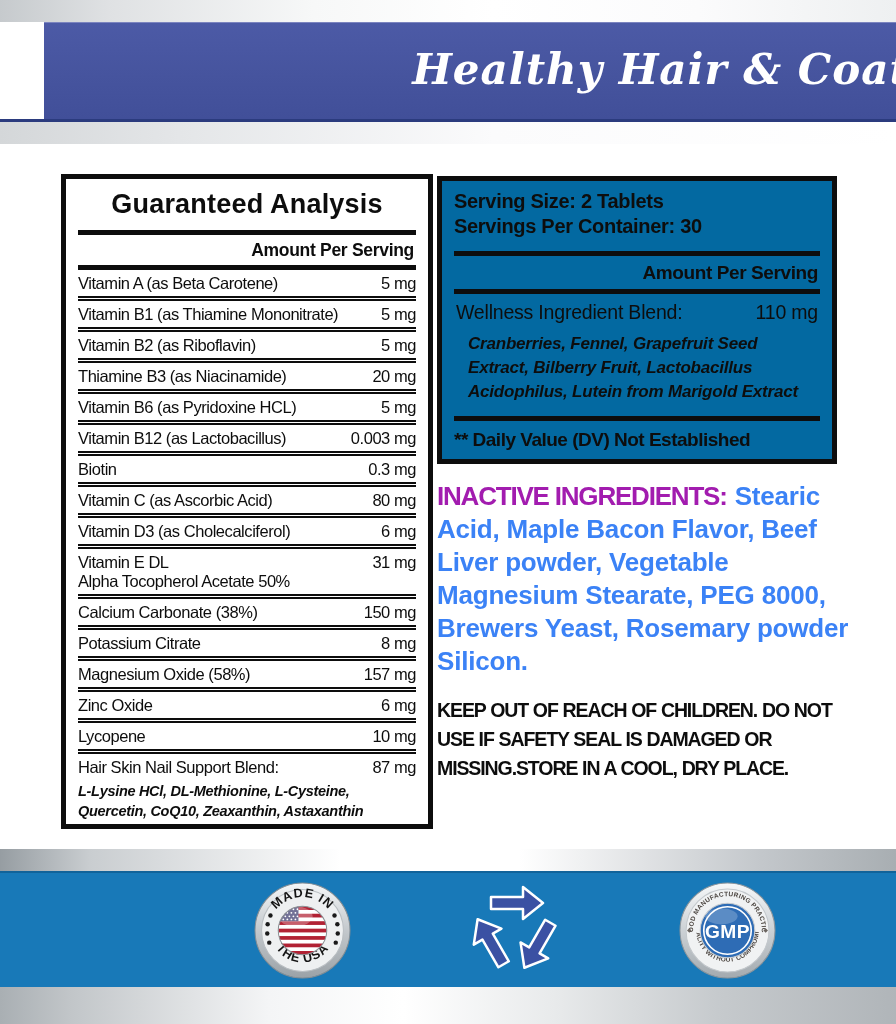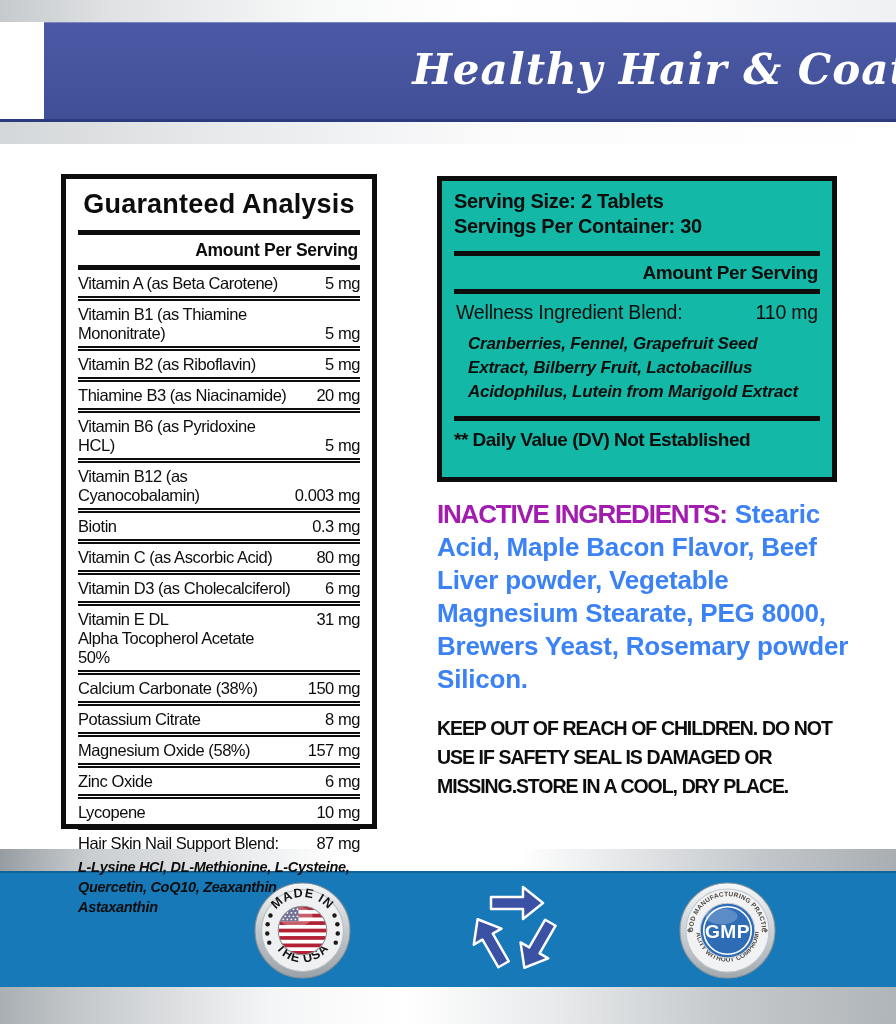--- a/index.html
+++ b/index.html
@@ -18,39 +18,39 @@
           border-top:1px solid #7b84bf;margin-left:44px;}
   .banner-title{position:absolute;top:50%;left:617px;transform:translate(-50%,-54%);
     font-family:"DejaVu Serif",serif;font-style:italic;font-weight:bold;font-size:42px;
     color:#ffffff;letter-spacing:1px;white-space:nowrap;}
   .navy-line{height:3px;background:#2b3b7e;}
 
   
   .body-white{position:relative;height:705px;background:#fff;}
 
   
-  .ga-box{position:absolute;left:61px;top:30px;width:316px;height:655px;box-sizing:border-box;
+  .ga-box{position:absolute;left:61px;top:30px;width:372px;height:655px;box-sizing:border-box;
           border:5px solid #0d0d0d;background:#fff;padding:6px 12px 8px;}
   .ga-title{margin:4px 0 10px;text-align:center;font-size:27px;font-weight:700;letter-spacing:.2px;}
   .bar{height:5px;background:#0d0d0d;}
   .ga-colhead{text-align:right;font-weight:700;font-size:17.5px;letter-spacing:-.3px;padding:5px 2px 4px;}
   .ga-row{display:flex;justify-content:space-between;align-items:flex-end;
           border-bottom:5px double #0d0d0d;padding:4px 0 3px;font-size:16.5px;
           line-height:19px;letter-spacing:-.45px;gap:24px;}
   .ga-row .ga-amount{font-weight:400;white-space:nowrap;margin-left:6px;}
   .ga-row.two-line{align-items:flex-start;}
   .ga-row.no-border{border-bottom:none;}
   .ga-label{flex:1;}
   .ga-sub{font-style:italic;font-weight:600;font-size:14.5px;line-height:20px;
           letter-spacing:-.3px;padding:1px 0 2px;}
 
   
   .right-col{position:absolute;left:437px;top:32px;width:436px;}
-  .sf-box{box-sizing:border-box;width:400px;border:5px solid #0d0d0d;background:#14b8a6;
-          padding:8px 12px 26px;}
+  .sf-box{box-sizing:border-box;width:400px;border:5px solid #0d0d0d;background:#0369a1;
+          padding:8px 12px 8px;}
   .sf-serving{font-weight:700;font-size:20px;line-height:25px;letter-spacing:-.3px;}
   .sf-bar1{margin-top:12px;}
   .sf-colhead{text-align:right;font-weight:700;font-size:19px;letter-spacing:-.4px;padding:6px 2px 5px;}
   .sf-blend-row{display:flex;justify-content:space-between;font-size:19.5px;
                 letter-spacing:-.2px;padding:7px 2px 4px;}
   .sf-ingredients{font-style:italic;font-weight:600;font-size:17px;line-height:24px;
                   letter-spacing:-.2px;padding:4px 6px 12px 14px;}
   .sf-footnote{font-weight:700;font-size:19px;letter-spacing:-.5px;padding-top:8px;}
 
   .inactive{margin:16px 0 0;font-size:26px;line-height:33px;letter-spacing:-.2px;}
@@ -101,21 +101,21 @@
       </div>
       <div class="ga-row">
         <span class="ga-label">Thiamine B3 (as Niacinamide)</span>
         <span class="ga-amount">20 mg</span>
       </div>
       <div class="ga-row">
         <span class="ga-label">Vitamin B6 (as Pyridoxine HCL)</span>
         <span class="ga-amount">5 mg</span>
       </div>
       <div class="ga-row">
-        <span class="ga-label">Vitamin B12 (as Cyanocobalamin)</span>
+        <span class="ga-label">Vitamin B12 (as Lactobacillus)</span>
         <span class="ga-amount">0.003 mg</span>
       </div>
       <div class="ga-row">
         <span class="ga-label">Biotin</span>
         <span class="ga-amount">0.3 mg</span>
       </div>
       <div class="ga-row">
         <span class="ga-label">Vitamin C (as Ascorbic Acid)</span>
         <span class="ga-amount">80 mg</span>
       </div>

